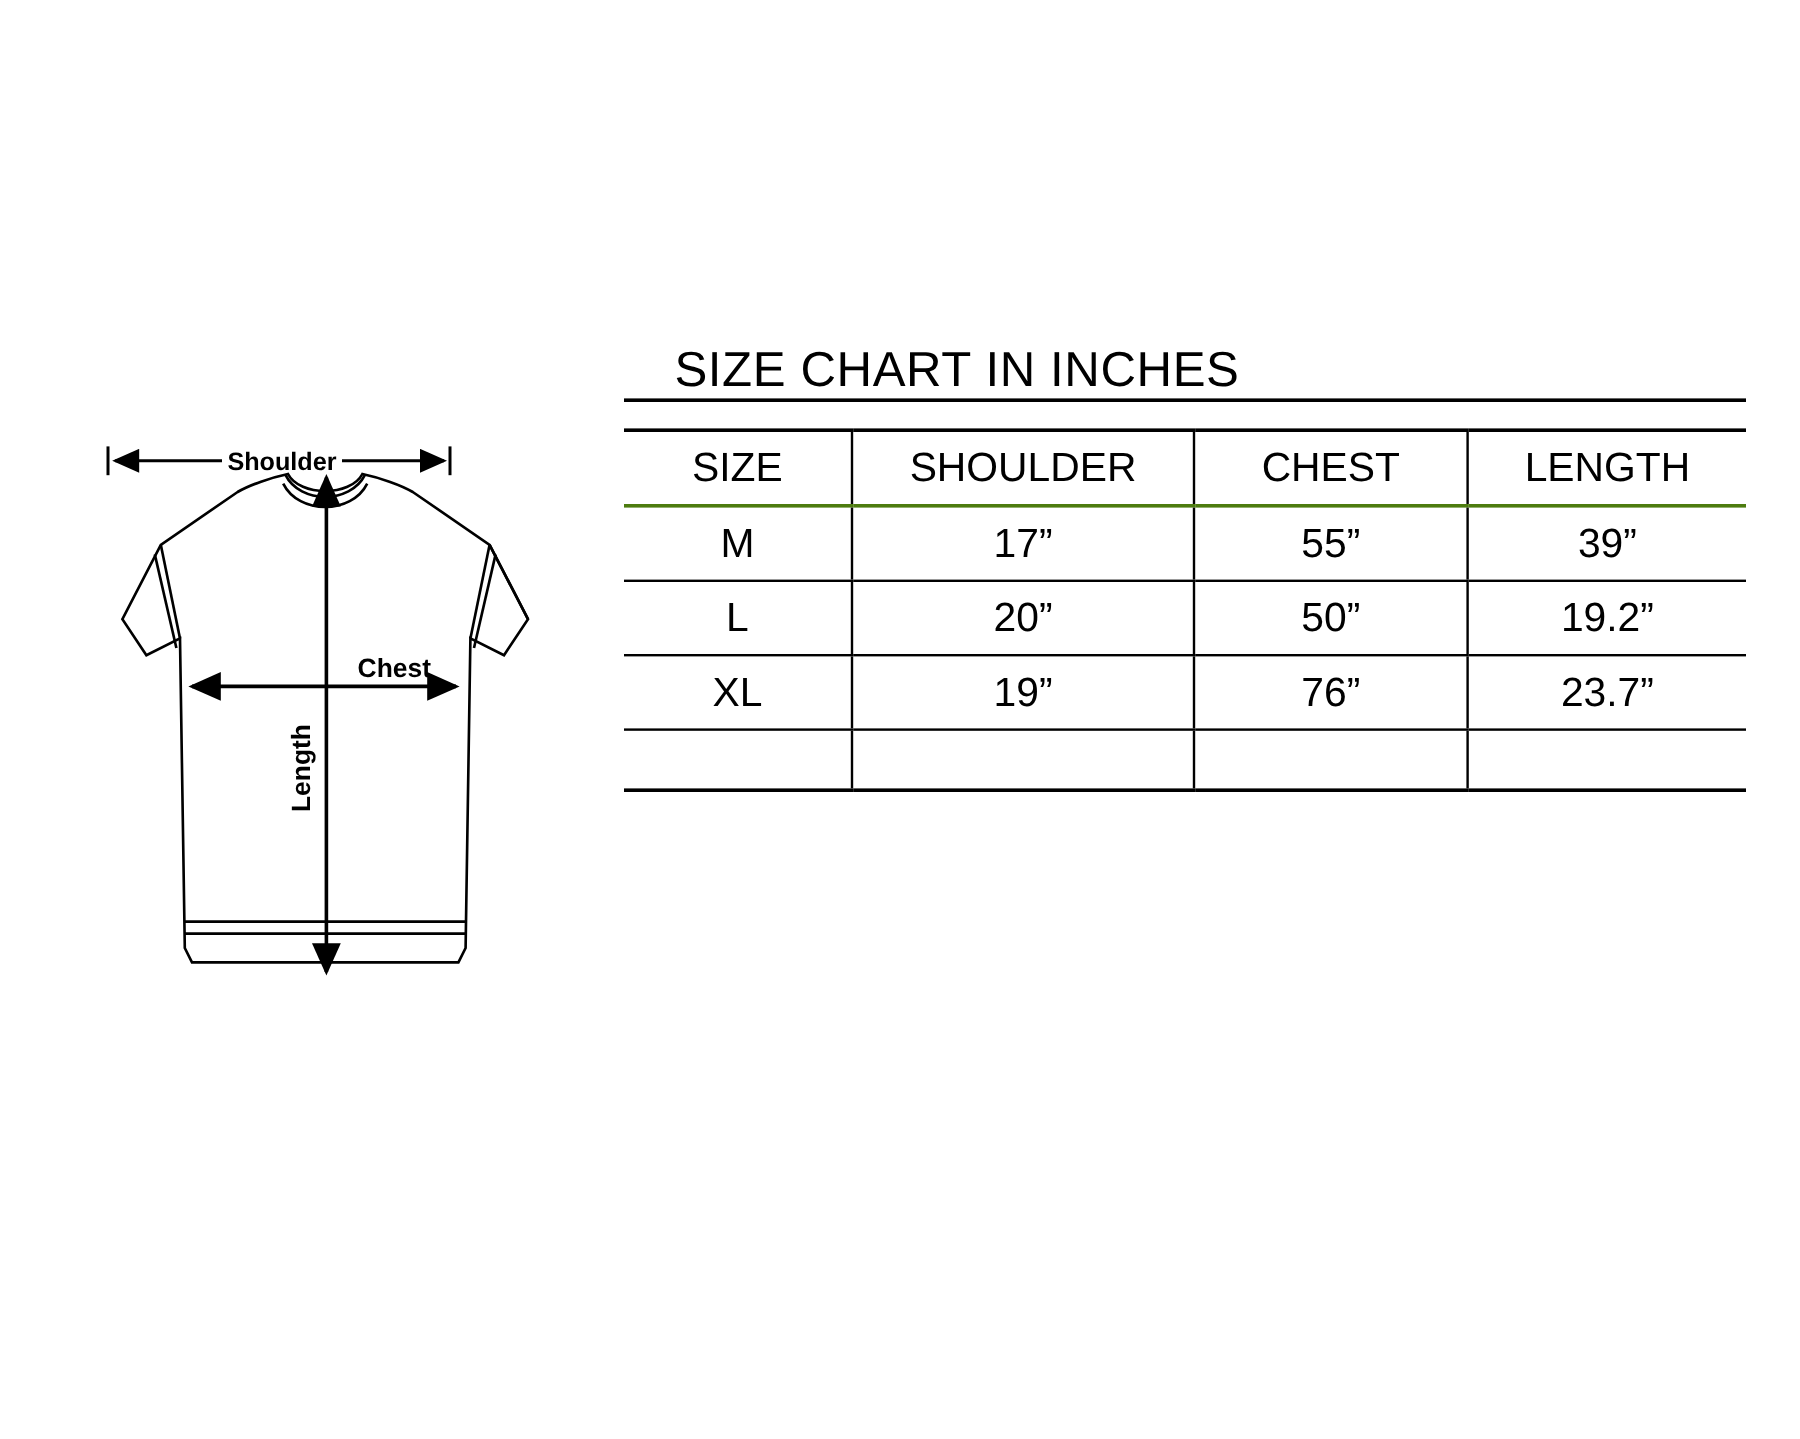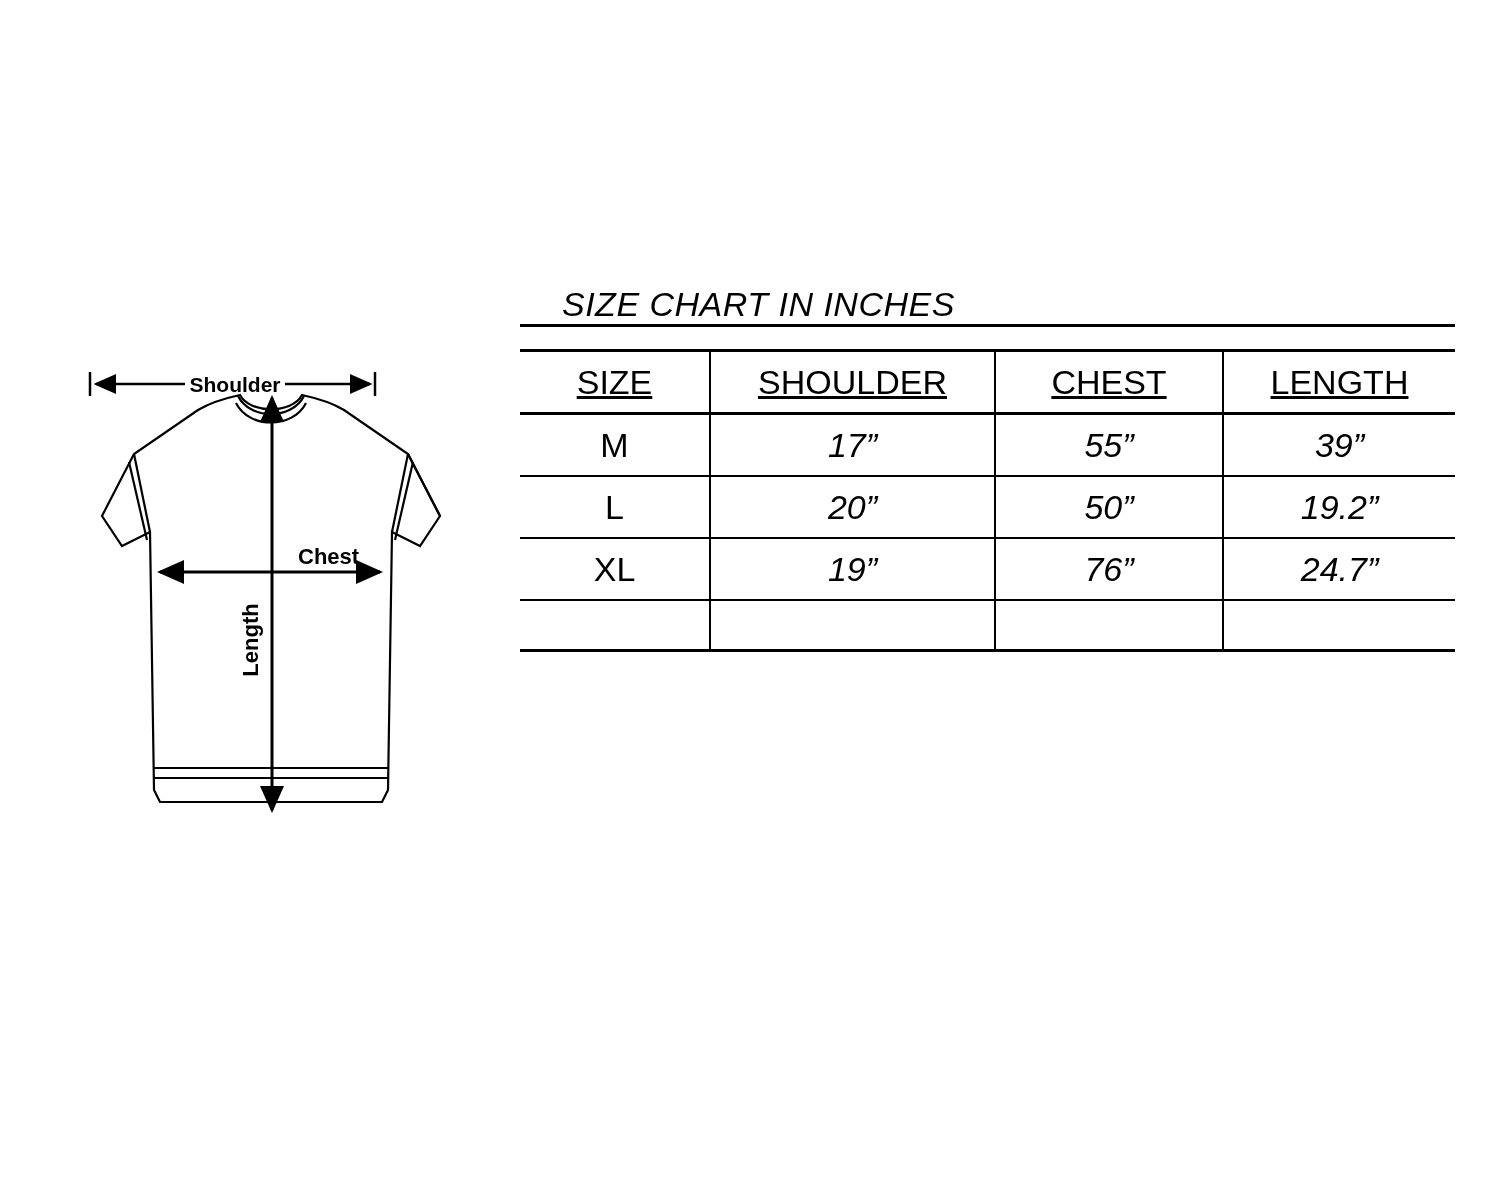--- a/index.html
+++ b/index.html
@@ -27,22 +27,21 @@
   #diagram svg { display: block; }
 
   
   #chart-panel {
     position: absolute;
     left: 520px;
     top: 285px;
     width: 940px;
   }
   #chart-title {
-    font-size: 34px;
-    font-style: italic;
+    font-size: 41px;
     letter-spacing: 0.5px;
     white-space: nowrap;
     padding-left: 42px;
     line-height: 1.15;
   }
   table.size-table {
     margin-top: 22px;
     border-collapse: collapse;
     width: 935px;
     table-layout: fixed;
@@ -54,33 +53,32 @@
     padding: 0;
     height: 60px;
   }
   table.size-table th {
     font-size: 34px;
     font-weight: normal;
     font-family: "Liberation Sans", sans-serif;
   }
   table.size-table td {
     font-size: 34px;
-    font-style: italic;
   }
   table.size-table td.size-cell {
     font-style: normal;
   }
   
   col.c-size    { width: 190px; }
   col.c-shoulder{ width: 285px; }
   col.c-chest   { width: 228px; }
   col.c-length  { width: 232px; }
 
   
-  tr.head-row th { border-top: 3px solid #000; border-bottom: 3px solid #000000; text-decoration: underline; }
+  tr.head-row th { border-top: 3px solid #000; border-bottom: 3px solid #4d7c0f; }
   tbody tr td { border-bottom: 2px solid #000; }
   tbody tr.last-rule td { border-bottom: 3px solid #000; height: 48px; }
 
   
   .vl { border-left: 2px solid #000; }
 
   
   .top-rule {
     width: 935px;
     height: 3px;
@@ -184,21 +182,21 @@
       <tr>
         <td class="size-cell">L</td>
         <td class="vl">20”</td>
         <td class="vl">50”</td>
         <td class="vl">19.2”</td>
       </tr>
       <tr>
         <td class="size-cell">XL</td>
         <td class="vl">19”</td>
         <td class="vl">76”</td>
-        <td class="vl">24.7”</td>
+        <td class="vl">23.7”</td>
       </tr>
       <tr class="last-rule">
         <td></td>
         <td class="vl"></td>
         <td class="vl"></td>
         <td class="vl"></td>
       </tr>
     </tbody>
   </table>
 </div>

